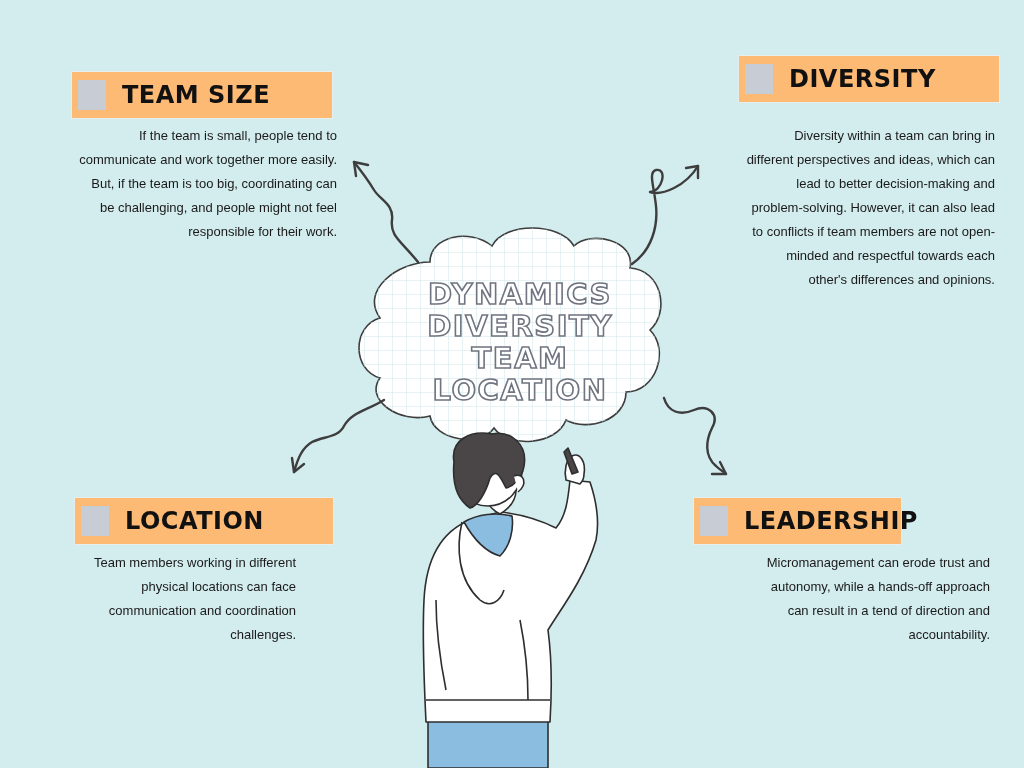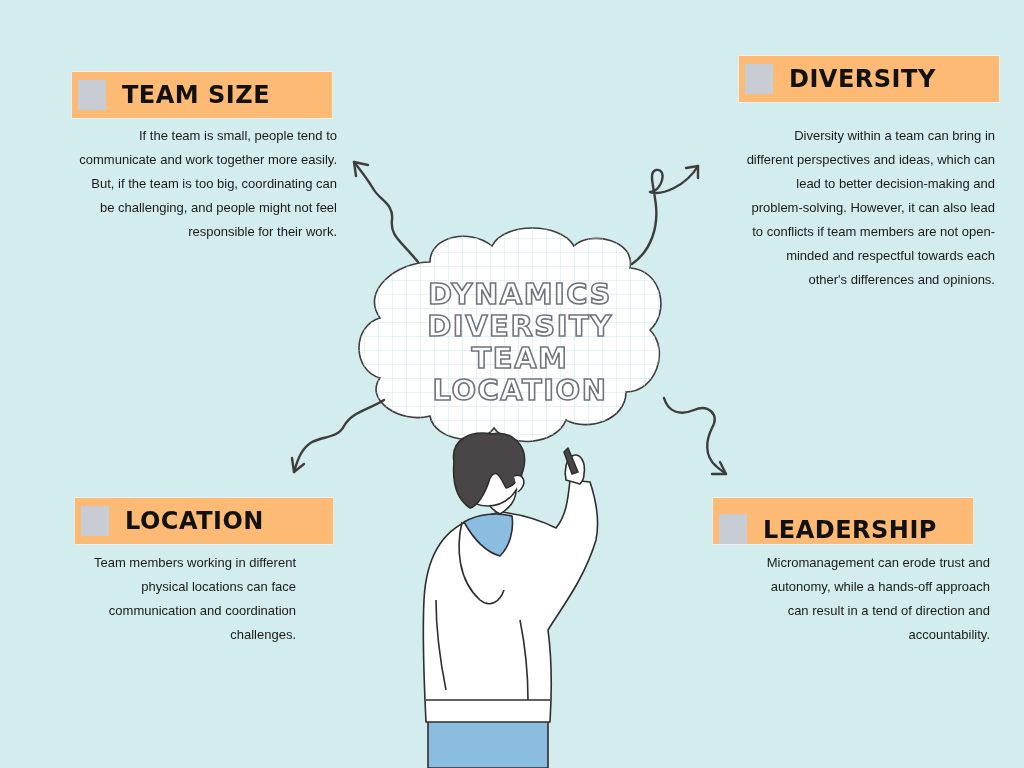--- a/index.html
+++ b/index.html
@@ -43,21 +43,21 @@
 
   #teamsize-box { left: 72px; top: 72px; width: 260px; }
   #teamsize-desc { left: 79px; top: 124px; width: 258px; }
 
   #diversity-box { left: 739px; top: 56px; width: 260px; }
   #diversity-desc { left: 745px; top: 124px; width: 250px; }
 
   #location-box { left: 67px; top: 498px; width: 258px; margin-left: 8px; }
   #location-desc { left: 76px; top: 551px; width: 220px; }
 
-  #leadership-box { left: 713px; top: 498px; width: 260px; align-items: flex-end; }
+  #leadership-box { left: 694px; top: 498px; width: 207px; }
   #leadership-desc { left: 760px; top: 551px; width: 230px; }
 
   .svg-layer { position: absolute; left: 0; top: 0; }
 
   .center-title {
     position: absolute;
     left: 400px; top: 278px; width: 240px;
     text-align: center;
     font-family: "DejaVu Sans", sans-serif;
     font-weight: bold;

